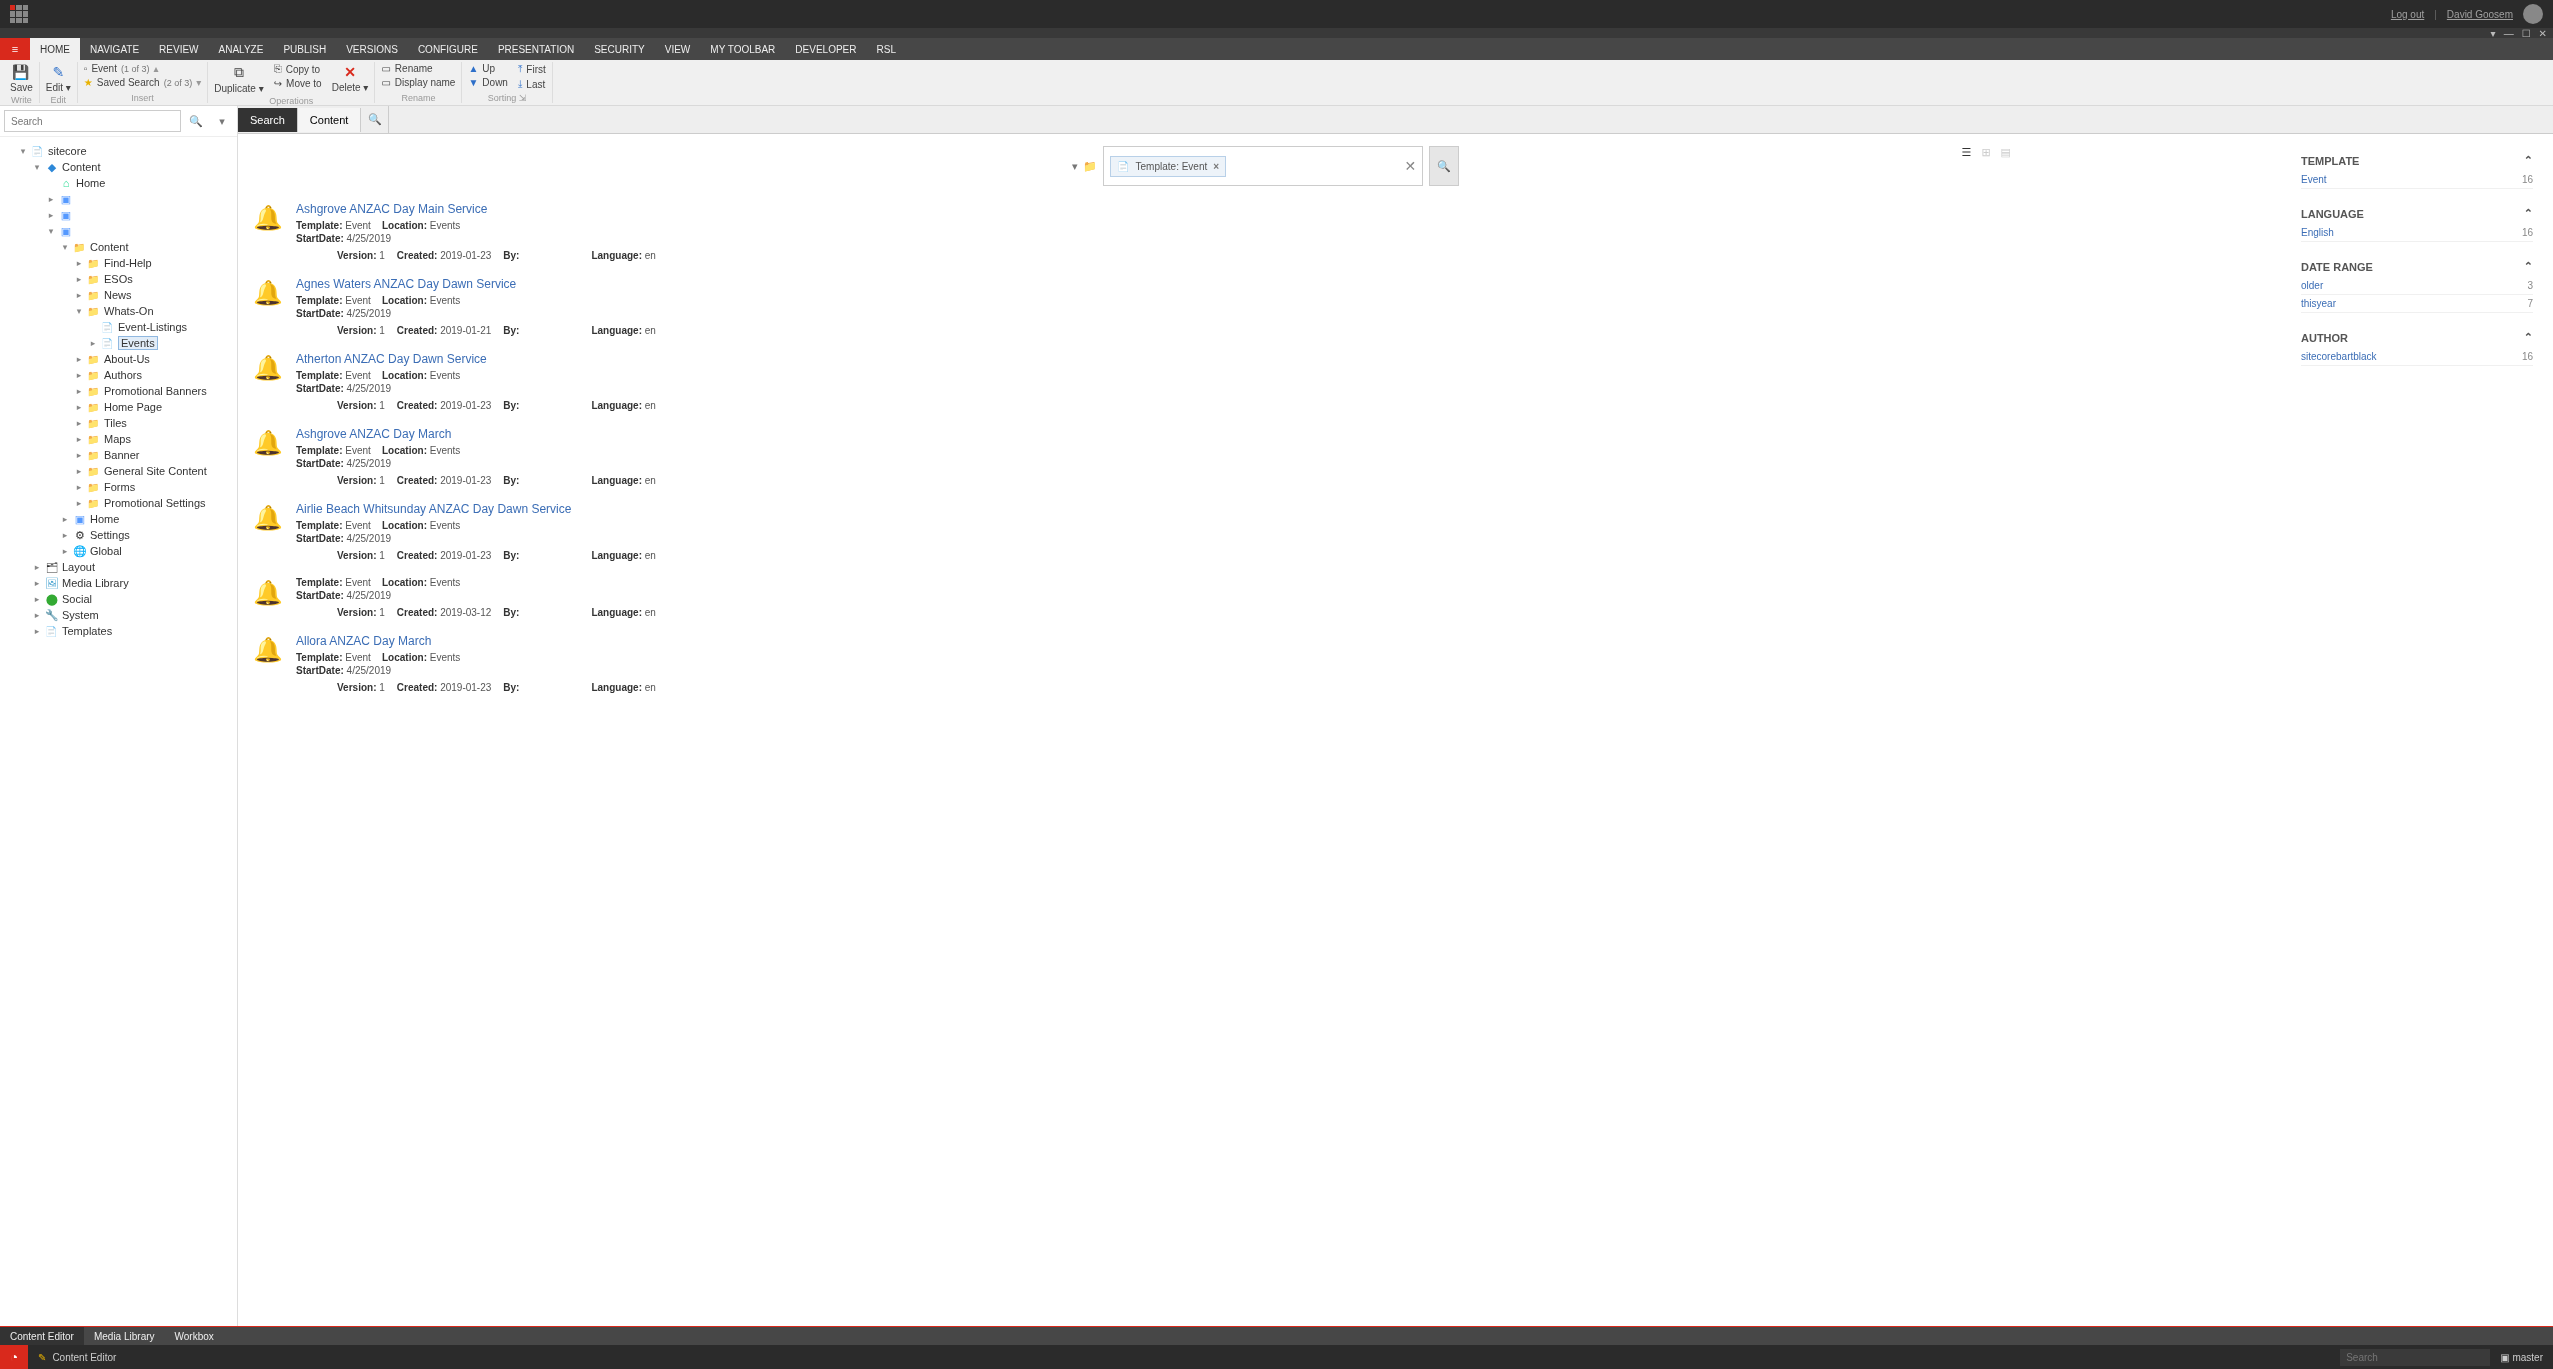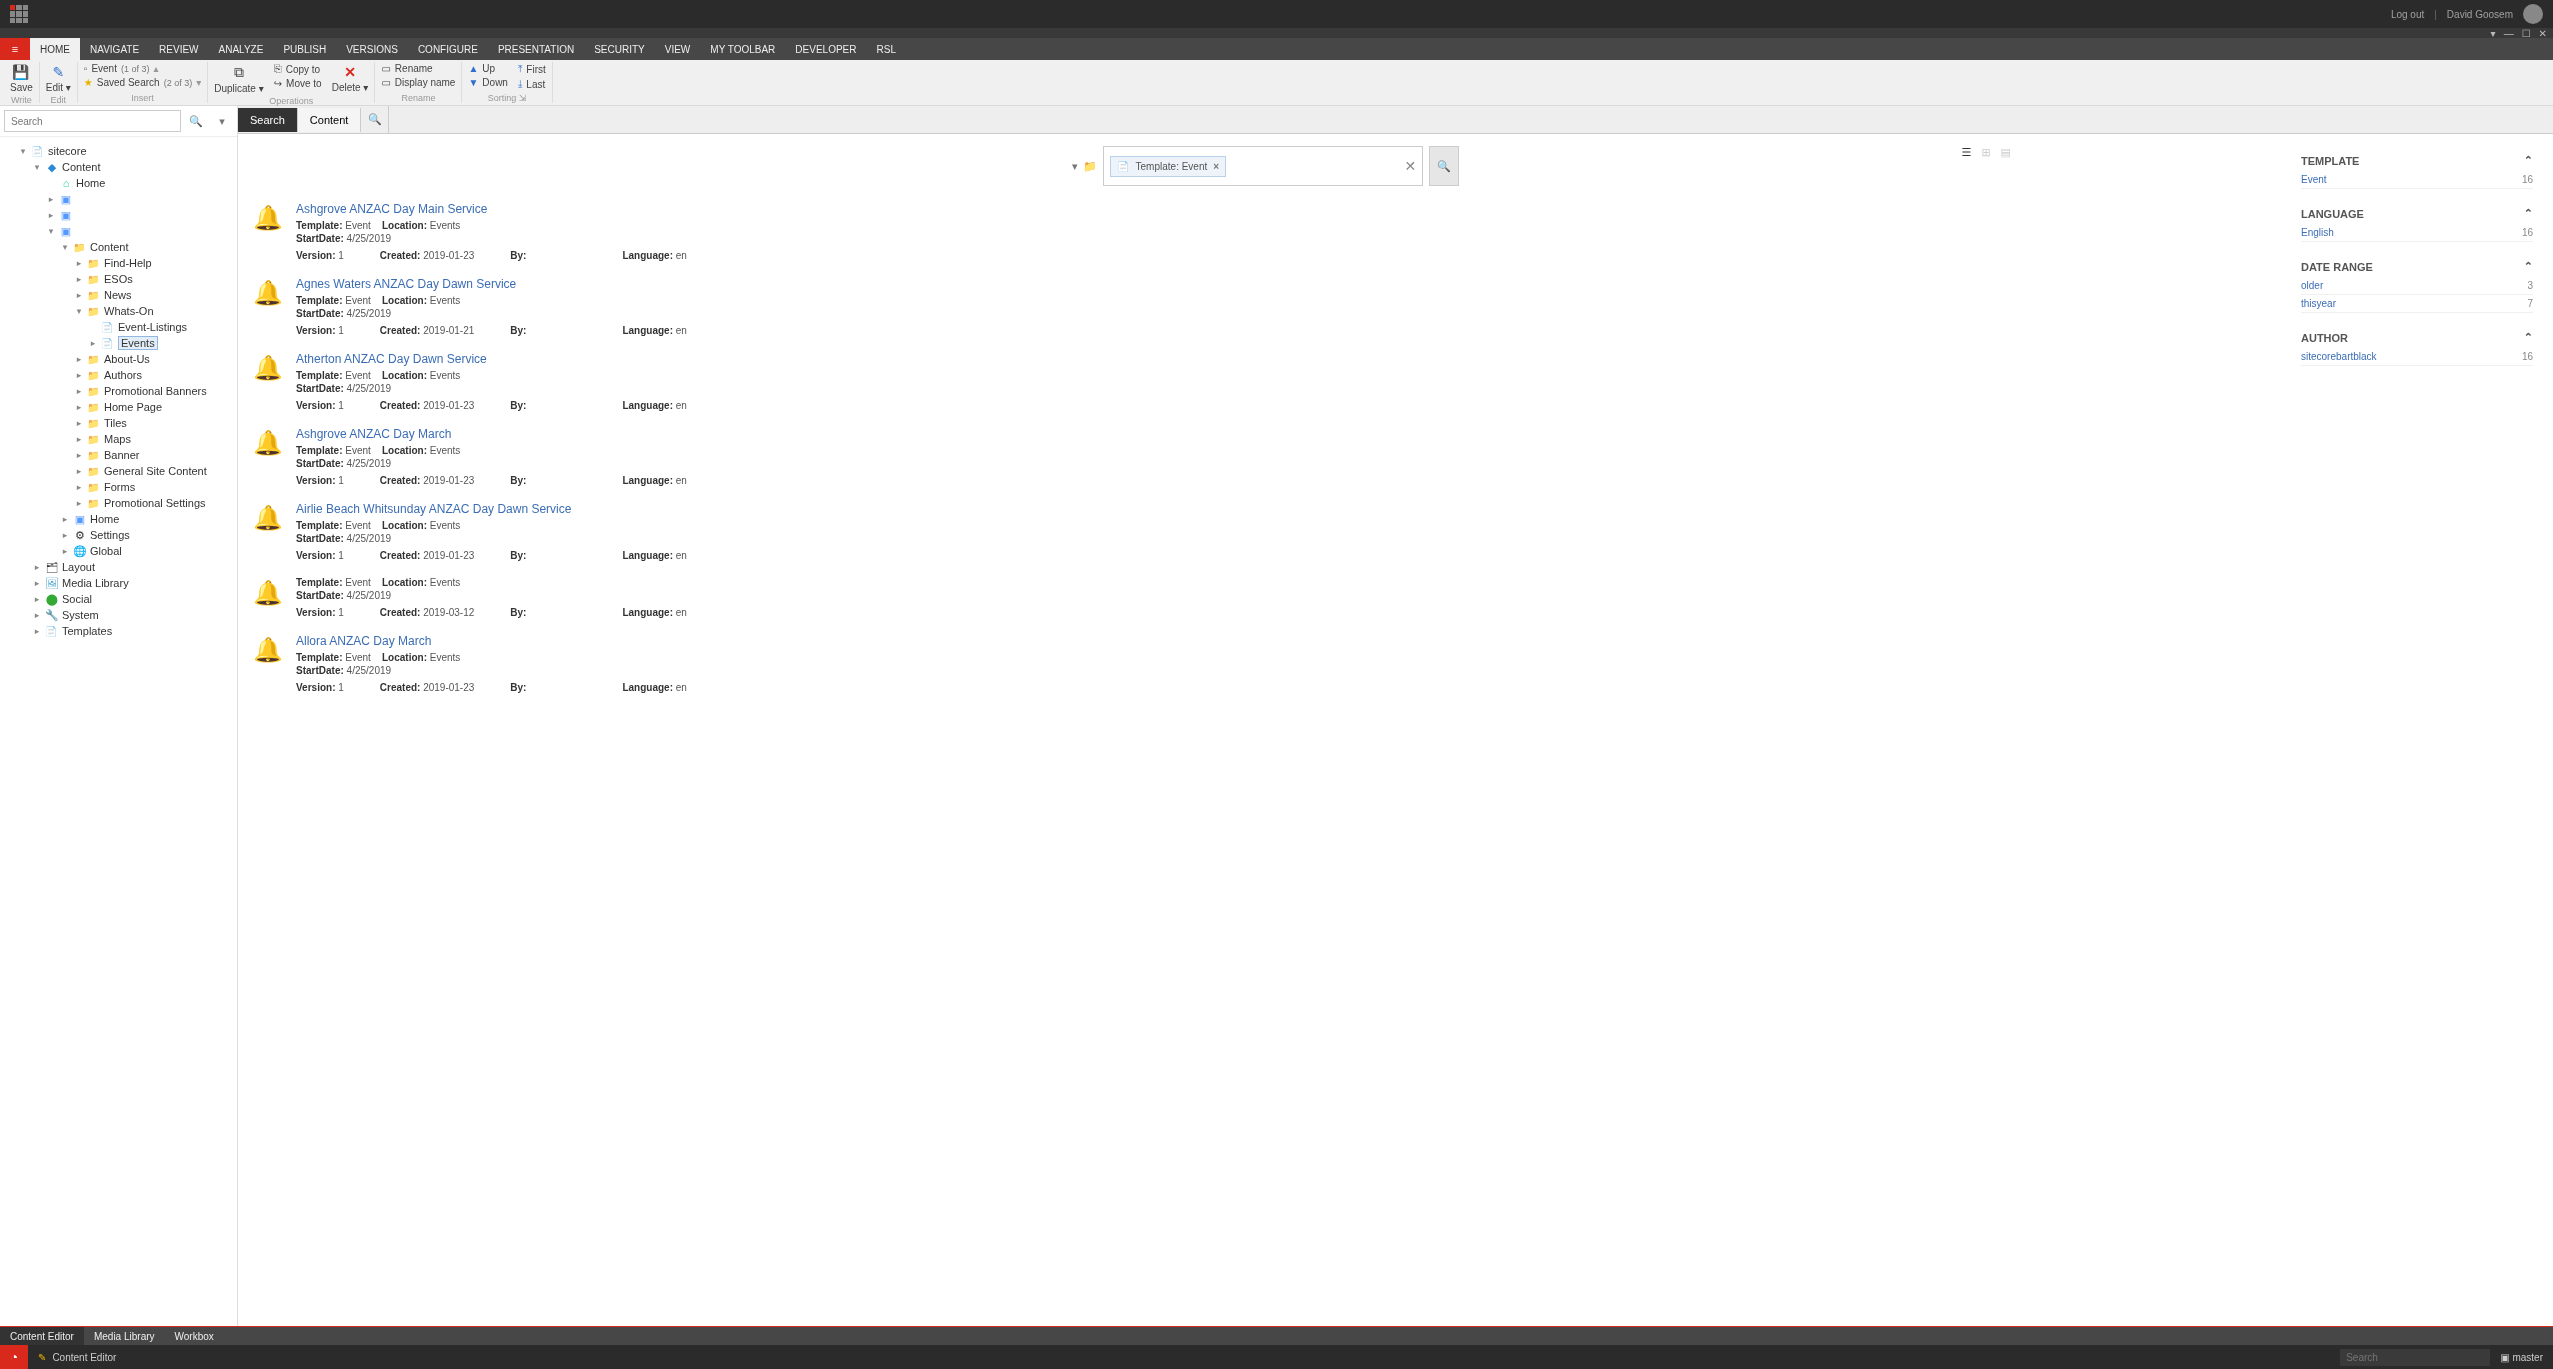--- a/index.html
+++ b/index.html
@@ -1,19 +1,19 @@
 <!DOCTYPE html>
 <html><head>
   <meta charset="utf-8">
   <style>
     * { margin: 0; padding: 0; box-sizing: border-box; font-family: Arial, sans-serif; }
     body { font-size: 11px; overflow: hidden; height: 100vh; display: flex; flex-direction: column; background: #fff; }
     
     
-    .top-dark-bar { background: #2b2b2b; height: 28px; display: flex; align-items: center; justify-content: space-between; padding: 0 10px; color: #a0a0a0; font-size: 10px; }
+    .top-dark-bar { background: #2b2b2b; height: 28px; display: flex; align-items: center; justify-content: space-between; padding: 0 10px; color: #a0a0a0; font-size: 10px; text-decoration: underline; }
     .top-dark-bar .waffle { width: 18px; height: 18px; display: grid; grid-template-columns: repeat(3, 1fr); gap: 1px; }
     .top-dark-bar .waffle span { background: #888; }
     .top-dark-bar .waffle span:nth-child(1) { background: #d9291c; }
     .top-dark-bar .right-side { display: flex; align-items: center; gap: 10px; }
     .top-dark-bar .right-side a { color: #a0a0a0; text-decoration: none; cursor: pointer; }
     .top-dark-bar .avatar { width: 20px; height: 20px; border-radius: 50%; background: #888; display: inline-block; }
     
     
     .second-dark { background: #393939; height: 10px; display: flex; justify-content: flex-end; align-items: center; padding: 0 6px; gap: 8px; color: #bbb; font-size: 10px; }
     .second-dark span { cursor: pointer; }
@@ -75,21 +75,21 @@
     .result-count { text-align: center; font-size: 10px; color: #555; margin-bottom: 14px; }
     .result-count b { color: #222; }
     
     .result-item { display: flex; gap: 12px; padding: 8px 14px; }
     .result-item .thumb { width: 32px; height: 32px; display: flex; align-items: center; justify-content: center; font-size: 24px; color: #d8a030; }
     .result-item .thumb::before { content: "🔔"; }
     .result-meta { flex: 1; font-size: 10px; color: #555; }
     .result-title { color: #3b6db5; font-size: 12px; margin-bottom: 4px; cursor: pointer; }
     .meta-row { margin-bottom: 2px; }
     .meta-row b { color: #333; }
-    .meta-row2 { display: flex; gap: 36px; margin-top: 6px; }
+    .meta-row2 { display: flex; gap: 12px; margin-top: 6px; margin-left: 41px; }
     .meta-row2 span b { color: #333; }
     
     
     .facets { width: 260px; padding: 16px 20px 16px 8px; overflow: auto; font-size: 11px; }
     .facet-group { margin-bottom: 14px; }
     .facet-head { font-weight: bold; font-size: 11px; color: #555; display: flex; justify-content: space-between; align-items: center; padding: 4px 0; cursor: pointer; }
     .facet-row { display: flex; justify-content: space-between; padding: 3px 0; font-size: 10px; color: #3b6db5; cursor: pointer; border-bottom: 1px solid #f0f0f0; }
     .facet-row .count { color: #888; }
     
     

